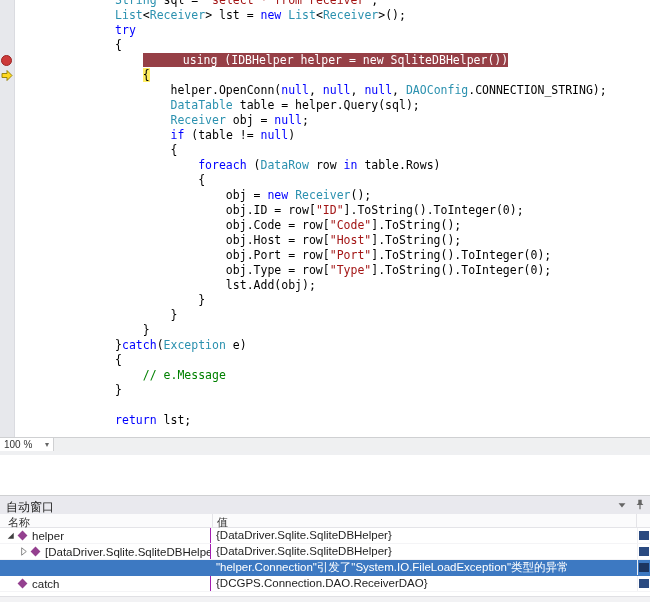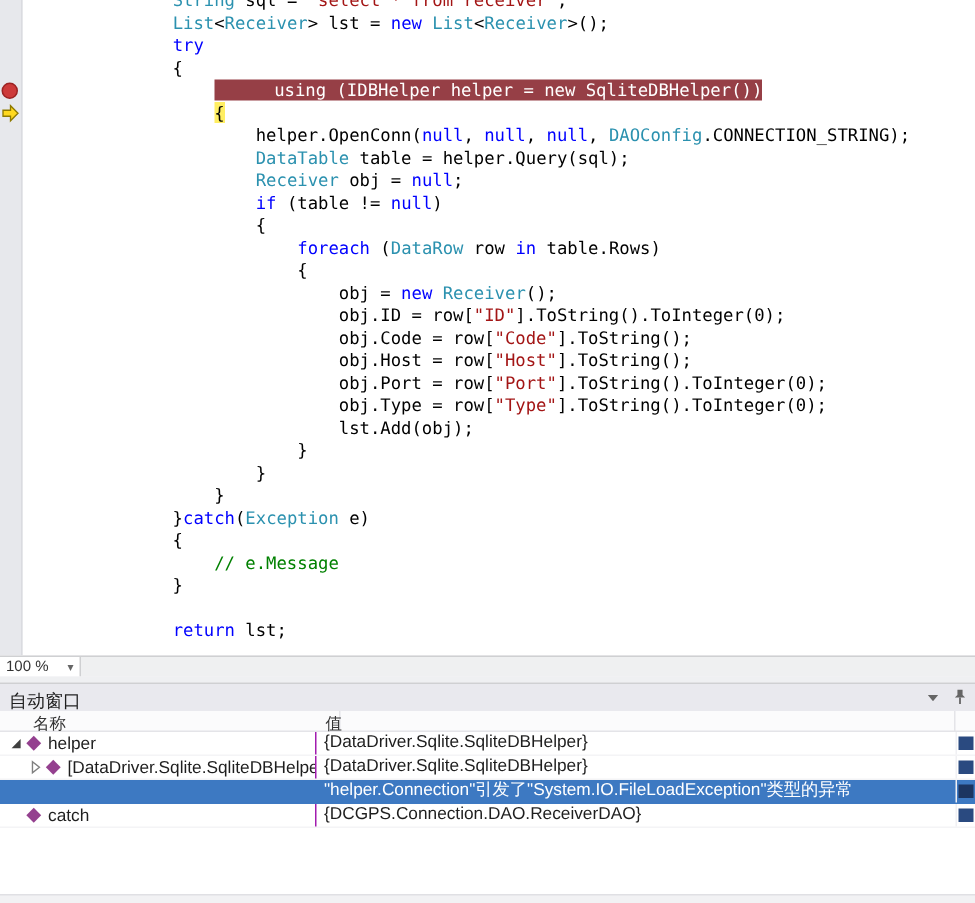--- a/index.html
+++ b/index.html
@@ -25,26 +25,26 @@
   .zoom{position:absolute;left:0;top:0;width:54px;height:13px;background:#ffffff;
         border-right:1px solid #cfd0d2;font-size:10px;color:#333;padding:1px 4px 0;box-sizing:border-box;}
   .zoom .chev{float:right;font-size:8px;color:#666;line-height:11px;}
   .hscroll{position:absolute;left:54px;top:0;right:0;height:13px;background:#eff0f1;}
 
   .gap{position:absolute;left:0;top:451px;width:650px;height:4px;background:#eff0f2;}
 
   
   .autos{position:absolute;left:0;top:455px;width:650px;height:147px;background:#ffffff;}
   .atitle{height:19px;background:#e9e9ee;border-top:1px solid #cfd0d2;padding:3px 6px 0;
-          font-size:12px;color:#1e1e1e;box-sizing:border-box;position:relative;}
+          font-size:12px;color:#1e1e1e;box-sizing:border-box;position:relative;margin-top:40px;}
   .ticons{position:absolute;right:4px;top:3px;display:flex;gap:6px;}
   .ticons svg{width:12px;height:12px;}
   .ahead{height:14px;background:#fbfbfc;border-bottom:1px solid #e4e4e8;position:relative;
          font-size:11px;color:#333;box-sizing:border-box;}
-  .hname{position:absolute;left:16px;top:0;width:211px;height:14px;padding:1px 0 0 6px;
+  .hname{position:absolute;left:2px;top:0;width:211px;height:14px;padding:1px 0 0 6px;
          border-right:1px solid #e4e4e8;box-sizing:border-box;overflow:hidden;}
   .hval{position:absolute;left:211px;top:0;width:426px;height:14px;padding:1px 0 0 6px;
         border-right:1px solid #e4e4e8;box-sizing:border-box;overflow:hidden;}
   .arow{position:relative;height:16px;font-size:11.5px;color:#1e1e1e;border-bottom:1px solid #f4f4f6;box-sizing:border-box;}
   .arow.sel{background:#3d79c2;color:#ffffff;border-bottom-color:#3d79c2;}
   .ncell{position:absolute;left:0;top:0;width:211px;height:15px;display:flex;align-items:center;
          overflow:hidden;box-sizing:border-box;border-right:1px solid #a21caf;white-space:nowrap;}
   .arow.sel .ncell{border-right-color:transparent;}
   .vcell{position:absolute;left:211px;top:0;width:426px;height:15px;line-height:15px;padding-left:5px;
          overflow:hidden;white-space:nowrap;box-sizing:border-box;}

